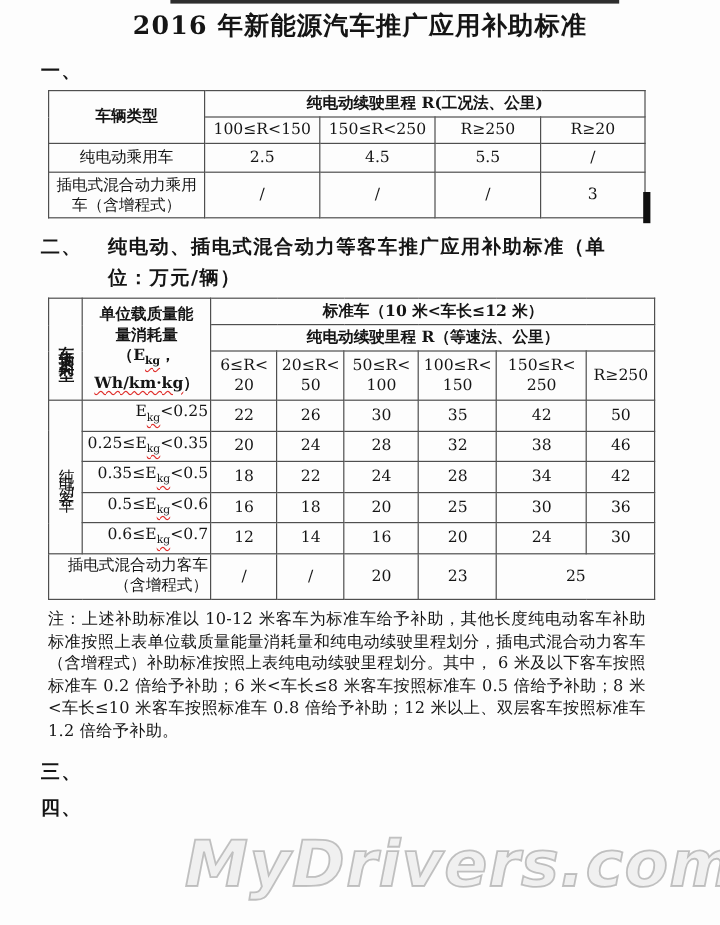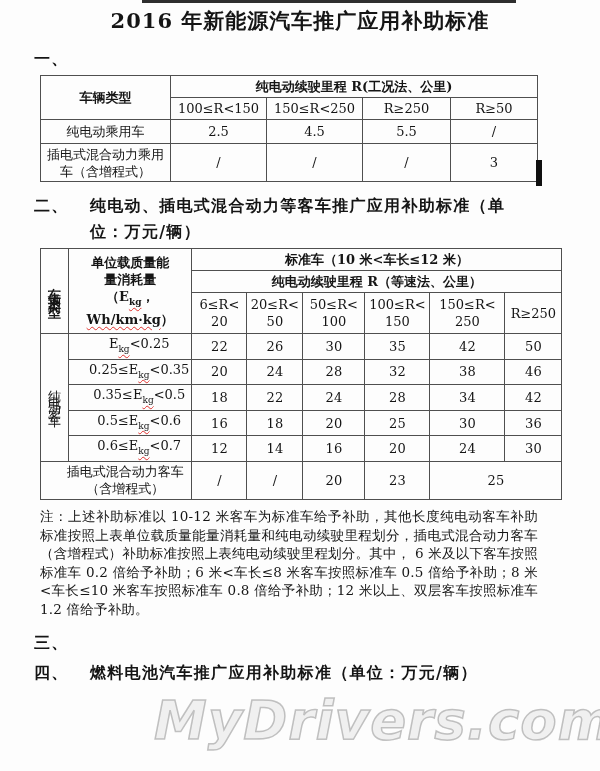--- a/index.html
+++ b/index.html
@@ -13,21 +13,21 @@
     text-align:center;font-size:21px;font-weight:bold;letter-spacing:1px;
     margin:0;padding-top:7px;
   }
   .sec{display:flex;font-weight:bold;font-size:16px;line-height:26px;letter-spacing:1.3px;margin:11px 0 3px 34px;}
   .sec .num{width:56px;flex:none;}
   .sec .txt{width:448px;}
   .sec.s3 .txt{line-height:28px;}
   .t{border-collapse:collapse;table-layout:fixed;margin-left:40px;font-size:13px;margin-top:2px;}
   .t td{border:1px solid #4f4f4f;text-align:center;vertical-align:middle;padding:1px 2px;line-height:17px;}
   .t .b{font-weight:bold;}
-  .t .left{text-align:center;padding-left:20px;}
+  .t .left{text-align:right;padding-left:4px;}
   .vert{writing-mode:vertical-lr;text-orientation:upright;letter-spacing:6px;display:inline-block;}
   sub.sc{font-size:9px;}
   .sc{text-decoration:underline wavy #e0312e;text-decoration-thickness:1px;text-underline-offset:2px;}
   .note{
     margin:7px 0 0 40px;width:498px;font-size:13.5px;line-height:18.6px;
     text-align:justify;letter-spacing:0.2px;
   }
   .watermark{
     position:absolute;left:154px;top:690px;white-space:nowrap;pointer-events:none;
     font-family:"DejaVu Sans","Liberation Sans",sans-serif;
@@ -58,21 +58,21 @@
     </colgroup>
   <tbody>
       <tr>
         <td class="b" rowspan="2" style="height: 19px;">车辆类型</td>
         <td class="b" colspan="4" style="height: 19px;">纯电动续驶里程 R(工况法、公里)</td>
       </tr>
       <tr>
         <td style="height: 19px;">100≤R&lt;150</td>
         <td style="height: 19px;">150≤R&lt;250</td>
         <td style="height: 19px;">R≥250</td>
-        <td style="height: 19px;">R≥50</td>
+        <td style="height: 19px;">R≥20</td>
       </tr>
       <tr>
         <td style="height: 21px;">纯电动乘用车</td>
         <td>2.5</td>
         <td>4.5</td>
         <td>5.5</td>
         <td>/</td>
       </tr>
       <tr>
         <td style="height: 35px;">插电式混合动力乘用车（含增程式）</td>
@@ -175,17 +175,16 @@
 </table>
 
 <div class="note">注：上述补助标准以 10-12 米客车为标准车给予补助，其他长度纯电动客车补助标准按照上表单位载质量能量消耗量和纯电动续驶里程划分，插电式混合动力客车（含增程式）补助标准按照上表纯电动续驶里程划分。其中， 6 米及以下客车按照标准车 0.2 倍给予补助；6 米&lt;车长≤8 米客车按照标准车 0.5 倍给予补助；8 米&lt;车长≤10 米客车按照标准车 0.8 倍给予补助；12 米以上、双层客车按照标准车 1.2 倍给予补助。</div>
 
 <div class="sec s3">
   <span class="num">三、</span>
 </div>
 
 <div class="sec" style="margin-top:4px;">
   <span class="num">四、</span>
-  <span class="txt">燃料电池汽车推广应用补助标准（单位：万元/辆）</span>
 </div>
 
 <div class="watermark">MyDrivers.com</div>
 <div class="edge-artifact"></div>
 
 </body></html>

